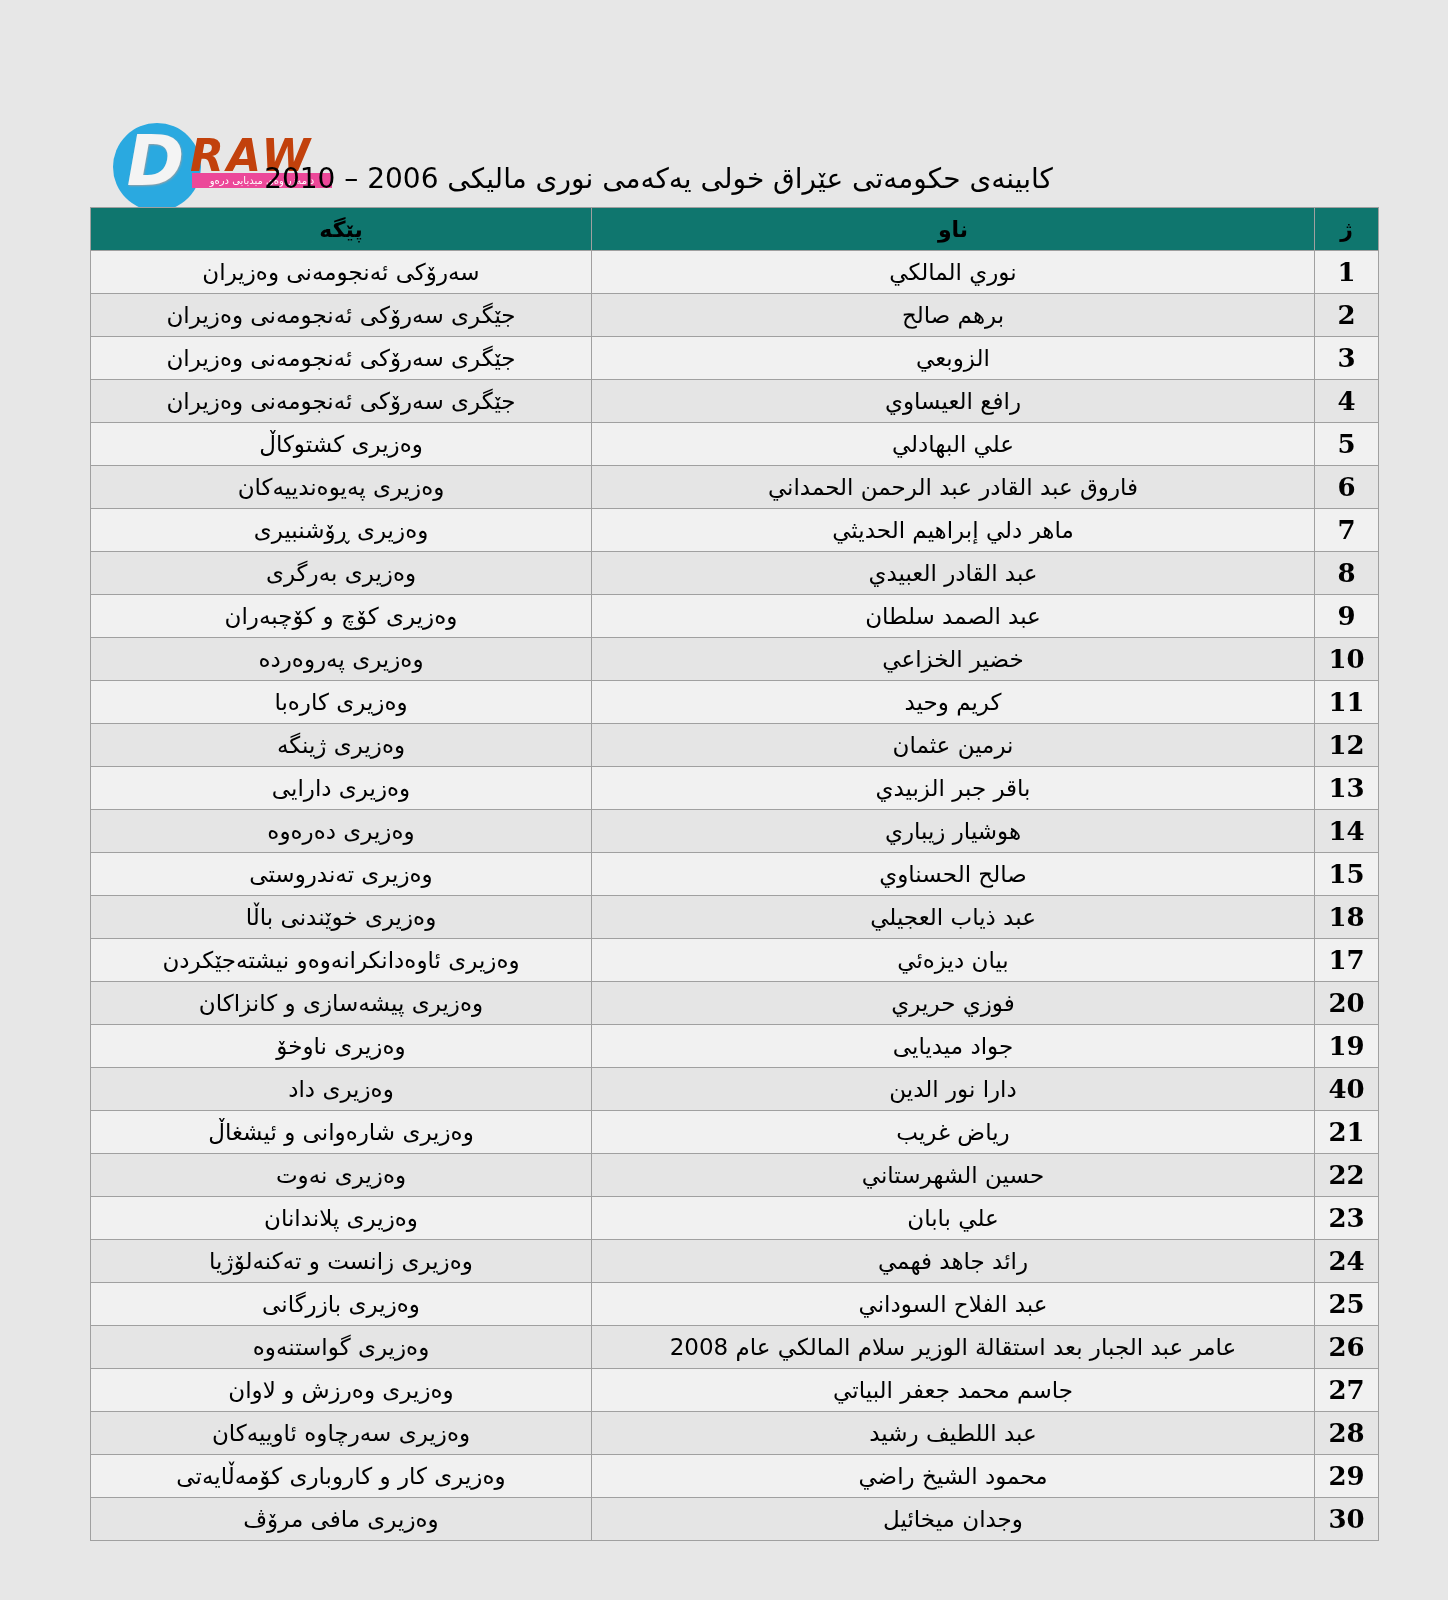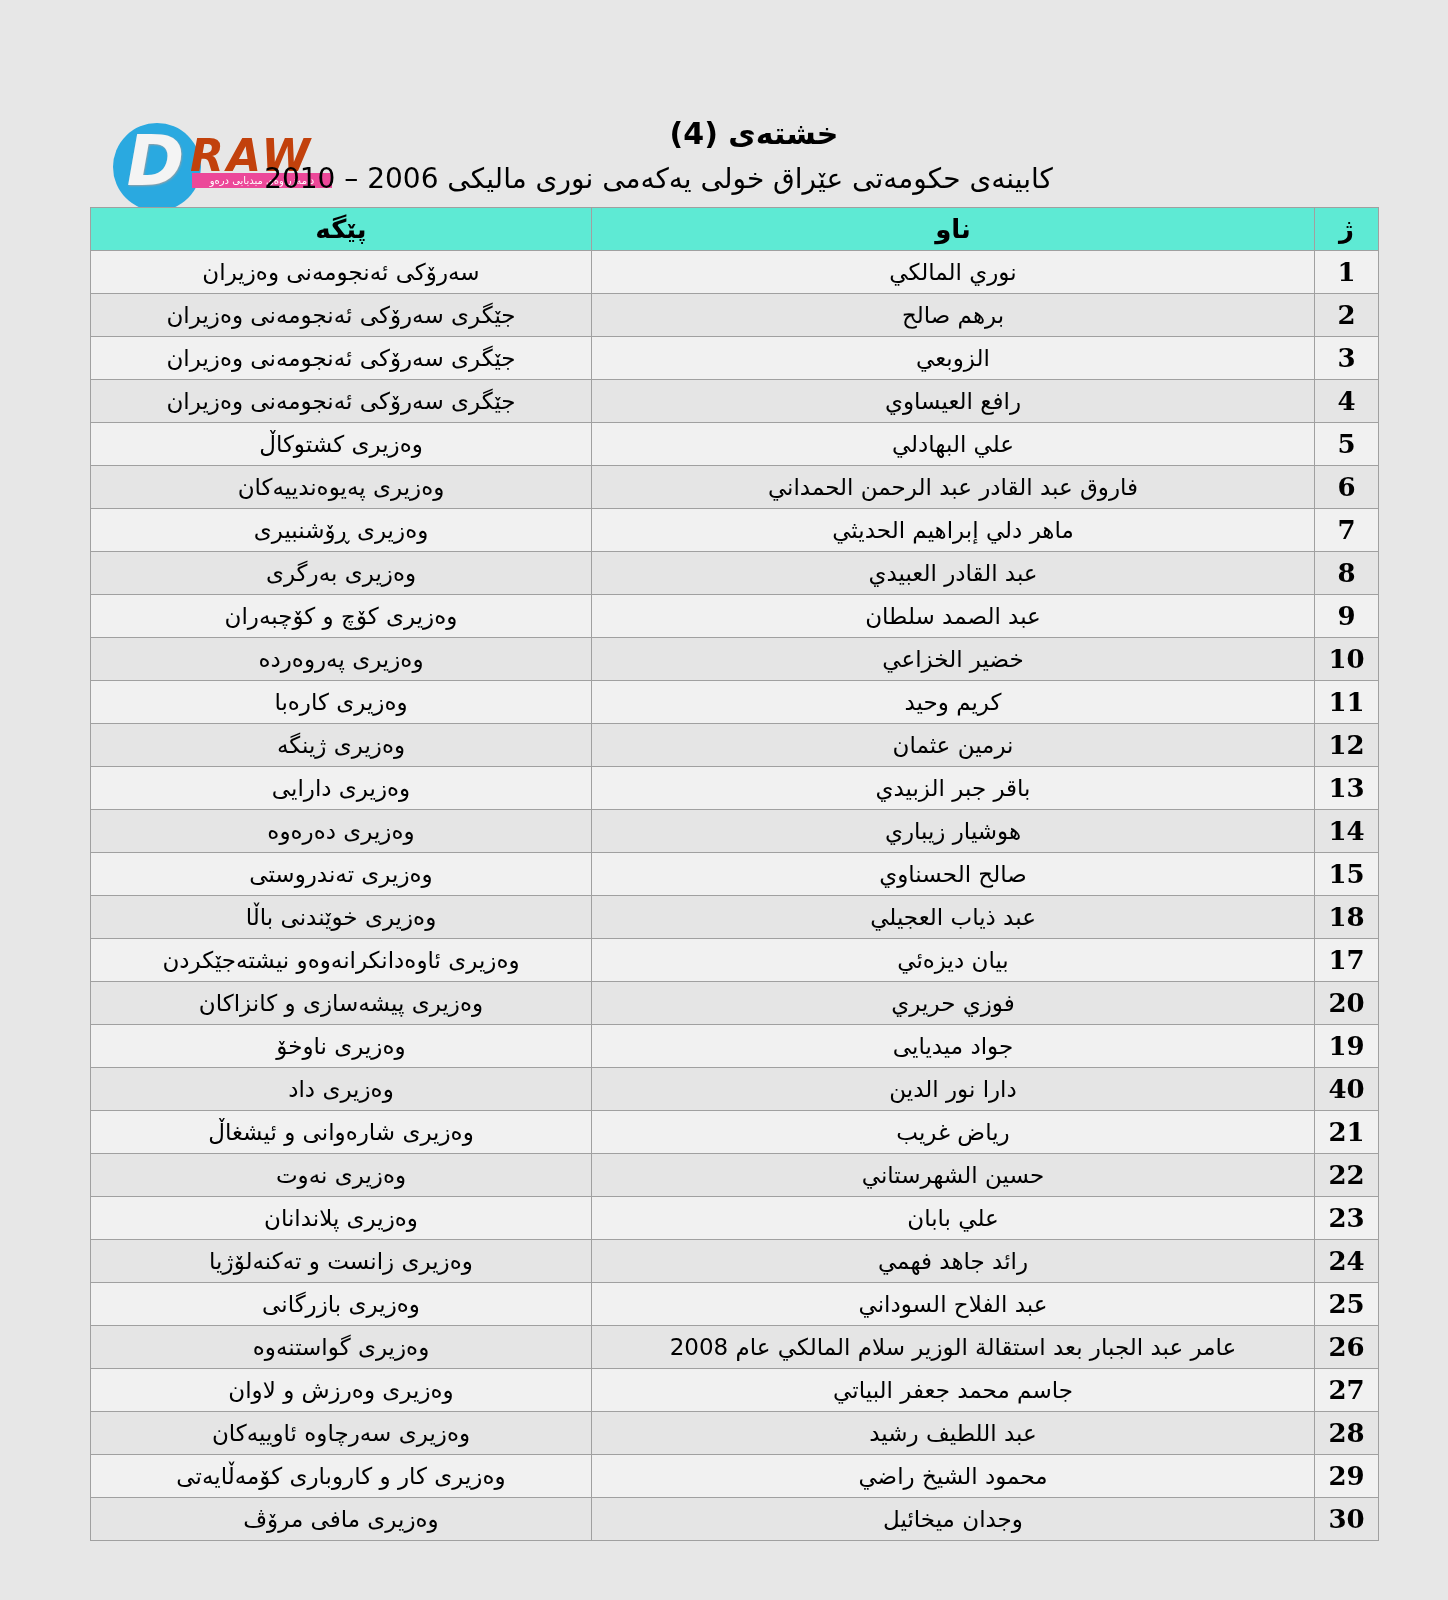--- a/index.html
+++ b/index.html
@@ -55,22 +55,22 @@
     position:absolute;left:90px;top:207px;width:1288px;
     border-collapse:collapse;direction:rtl;
     table-layout:fixed;
   }
   table.cabinet th,table.cabinet td{
     border:1px solid #a0a0a0;
     text-align:center;vertical-align:middle;
     padding:0 6px;overflow:hidden;white-space:nowrap;
   }
   table.cabinet thead th{
-    background:#5eead4;height:42px;
-    font-size:26px;font-weight:bold;
+    background:#0f766e;height:42px;
+    font-size:22px;font-weight:bold;
   }
   table.cabinet tbody tr{height:43px;}
   table.cabinet tbody tr:nth-child(odd) td{background:#f1f1f1;}
   table.cabinet tbody tr:nth-child(even) td{background:#e5e5e5;}
   td.name,td.pos{font-size:23px;direction:rtl;}
   td.num{
     font-family:"DejaVu Serif",serif;
     font-size:26px;font-weight:bold;direction:ltr;
   }
 </style>
@@ -79,21 +79,20 @@
 
 <div class="page">
 
   <div class="logo">
     <div class="logo-circle"></div>
     <div class="logo-banner">دامەزراوەی میدیایی درەو</div>
     <div class="logo-raw">RAW</div>
     <div class="logo-d">D</div>
   </div>
 
-  <div class="title">خشتەی (4)</div>
   <div class="subtitle">کابینەی حکومەتی عێراق خولی یەکەمی نوری مالیکی 2006 – 2010</div>
 
   <table class="cabinet">
     <colgroup>
       <col style="width:64px">
       <col style="width:723px">
       <col style="width:501px">
     </colgroup>
     <thead>
       <tr>

